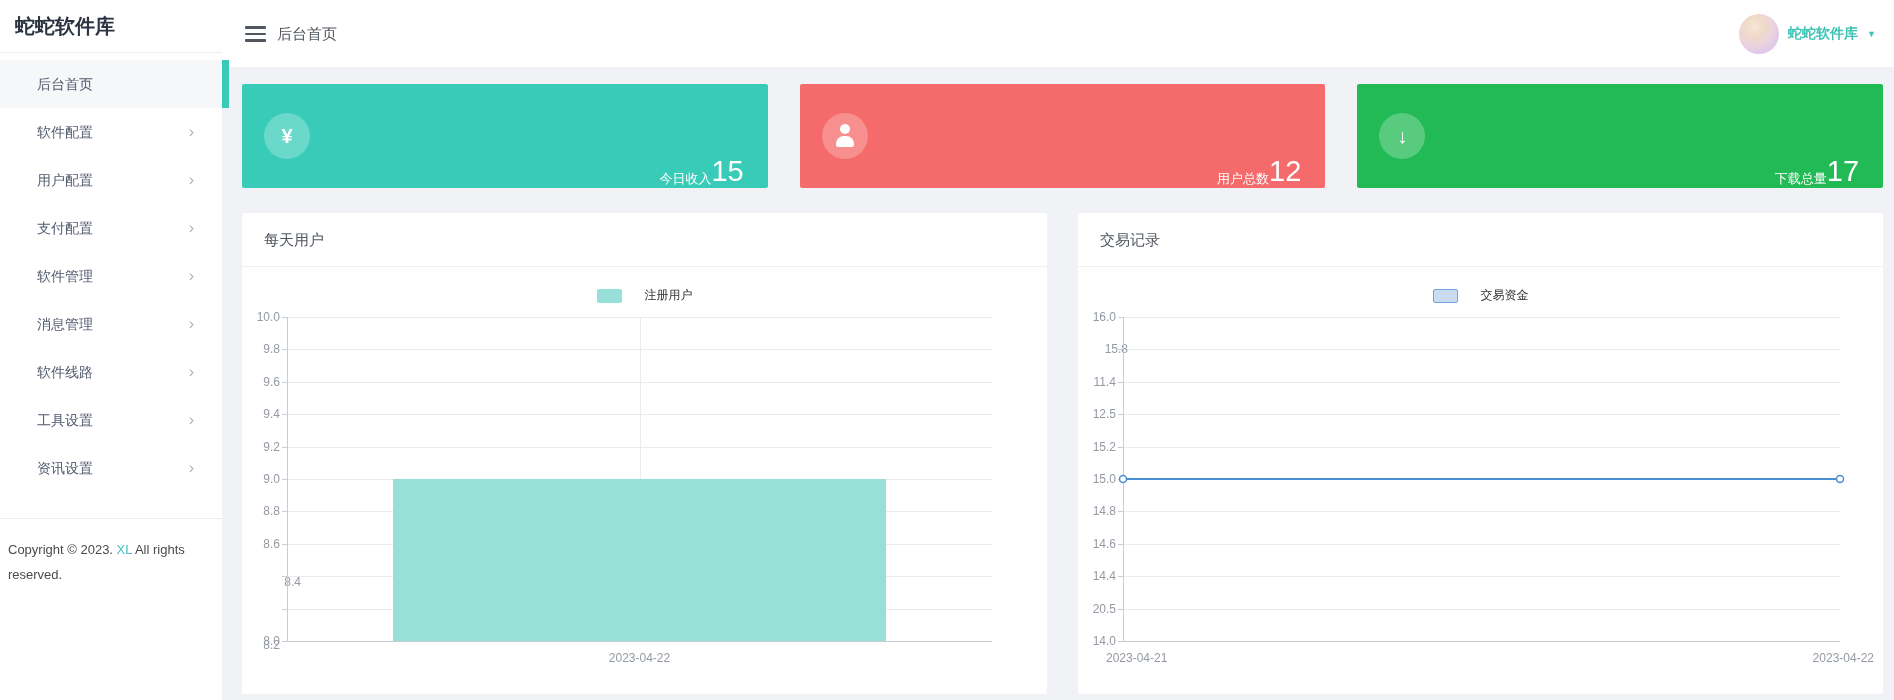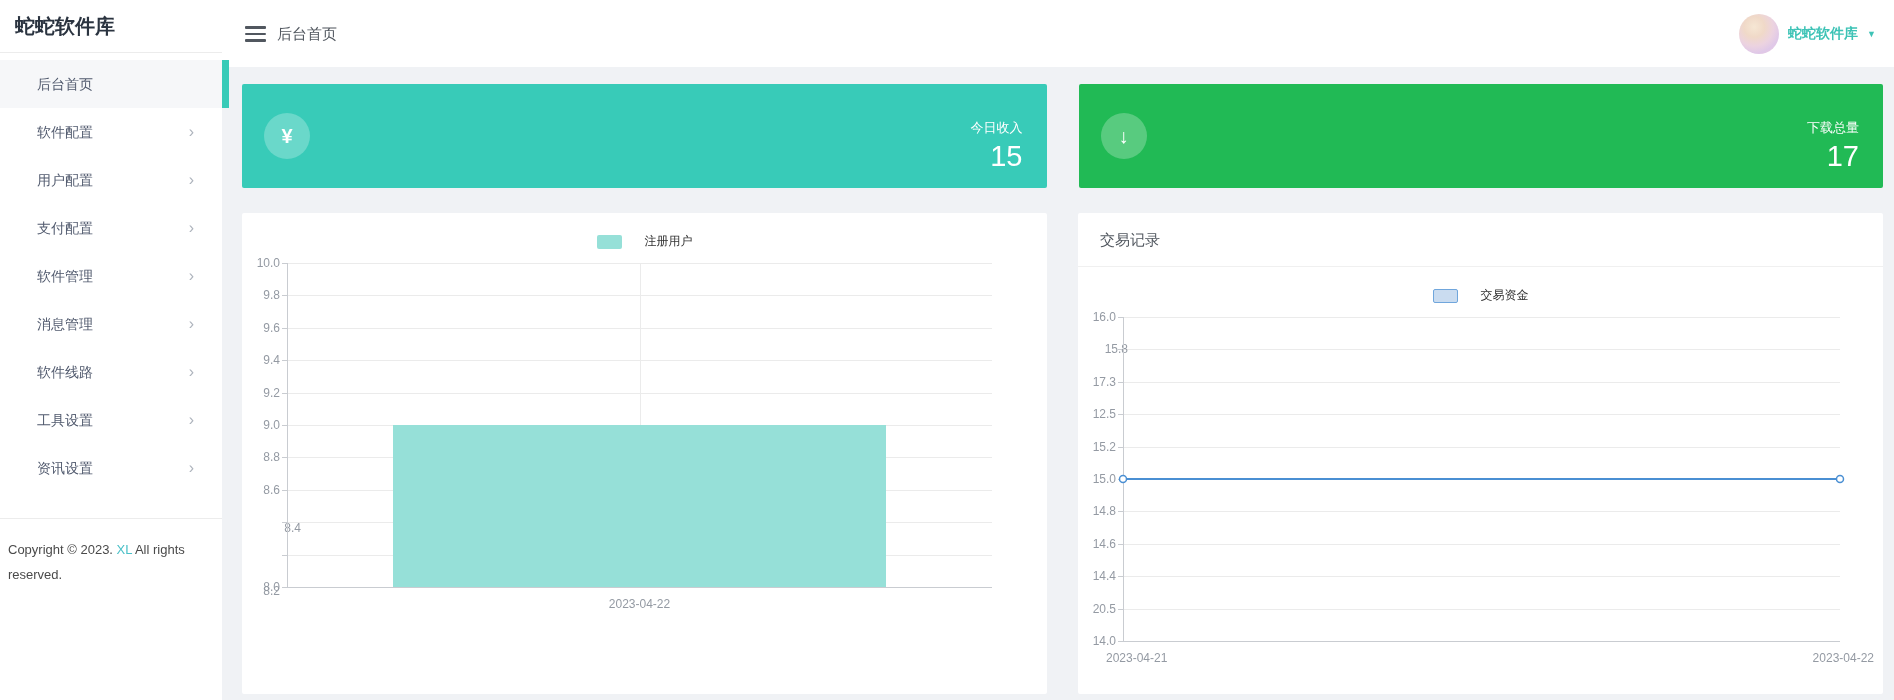--- a/index.html
+++ b/index.html
@@ -43,21 +43,21 @@
   .stat-icon { position:absolute; left:22px; top:29px; width:46px; height:46px;
     border-radius:50%; background:rgba(255,255,255,0.25);
     display:flex; align-items:center; justify-content:center;
     font-size:20px; font-weight:bold; color:#fff; }
   .icon-user { position:relative; width:46px; height:46px; }
   .icon-user::before { content:""; position:absolute; left:18px; top:11px;
     width:10px; height:10px; border-radius:50%; background:#fff; }
   .icon-user::after { content:""; position:absolute; left:14px; top:23px;
     width:18px; height:11px; border-radius:8px 8px 2px 2px; background:#fff; }
   .stat-right { position:absolute; right:24px; top:0; height:104px; display:flex;
-    flex-direction:column; align-items:flex-end; justify-content:center; padding-top:20px; }
+    flex-direction:row; align-items:flex-end; justify-content:center; padding-top:20px; }
   .stat-label { font-size:13px; }
   .stat-value { font-size:29px; margin-top:3px; }
 
   
   .panels { display:flex; gap:31px; margin-top:25px; }
   .panel { flex:1; height:481px; background:#fff; border-radius:2px; }
   .panel-title { height:54px; line-height:54px; padding-left:22px; font-size:15px;
     color:#51575f; border-bottom:1px solid #f0f0f0; }
   .chart-area { position:relative; height:426px; }
   .legend { position:absolute; top:20px; left:0; right:0; display:flex;
@@ -140,31 +140,41 @@
 <main class="content">
 
   <section class="cards">
     <div class="stat-card" style="background: rgb(56, 203, 184);">
       <div class="stat-icon">¥</div>
       <div class="stat-right">
         <div class="stat-label">今日收入</div>
         <div class="stat-value">15</div>
       </div>
     </div>
+    <div class="stat-card" style="background: rgb(245, 106, 106);">
+      <div class="stat-icon">
+          <span class="icon-user"></span>
+        </div>
+      <div class="stat-right">
+        <div class="stat-label">用户总数</div>
+        <div class="stat-value">12</div>
+      </div>
+    </div>
     <div class="stat-card" style="background: rgb(33, 186, 85);">
       <div class="stat-icon">↓</div>
       <div class="stat-right">
         <div class="stat-label">下载总量</div>
         <div class="stat-value">17</div>
       </div>
     </div>
   </section>
 
   <section class="panels">
     <div class="panel">
+      <div class="panel-title">每天用户</div>
       <div class="chart-area">
         <div class="legend">
           <span class="swatch" style="background: rgb(150, 224, 216);"></span>
           <span class="legend-text">注册用户</span>
         </div>
       <div class="gridline" style="left: 45px; width: 705px; top: 50px;"></div>
           <div class="ytick" style="left: 40px; top: 50px;"></div>
           <div class="ylabel" style="left: 0px; top: 44px;">10.0</div>
           <div class="gridline" style="left: 45px; width: 705px; top: 82.4px;"></div>
           <div class="ytick" style="left: 40px; top: 82.4px;"></div>
@@ -210,21 +220,21 @@
           <span class="legend-text">交易资金</span>
         </div>
       <div class="gridline" style="left: 45px; width: 717px; top: 50px;"></div>
           <div class="ytick" style="left: 40px; top: 50px;"></div>
           <div class="ylabel" style="left: 0px; top: 44px;">16.0</div>
           <div class="gridline" style="left: 45px; width: 717px; top: 82.4px;"></div>
           <div class="ytick" style="left: 40px; top: 82.4px;"></div>
           <div class="ylabel" style="left: 12px; top: 76.4px;">15.8</div>
           <div class="gridline" style="left: 45px; width: 717px; top: 114.8px;"></div>
           <div class="ytick" style="left: 40px; top: 114.8px;"></div>
-          <div class="ylabel" style="left: 0px; top: 108.8px;">17.3</div>
+          <div class="ylabel" style="left: 0px; top: 108.8px;">11.4</div>
           <div class="gridline" style="left: 45px; width: 717px; top: 147.2px;"></div>
           <div class="ytick" style="left: 40px; top: 147.2px;"></div>
           <div class="ylabel" style="left: 0px; top: 141.2px;">12.5</div>
           <div class="gridline" style="left: 45px; width: 717px; top: 179.6px;"></div>
           <div class="ytick" style="left: 40px; top: 179.6px;"></div>
           <div class="ylabel" style="left: 0px; top: 173.6px;">15.2</div>
           <div class="gridline" style="left: 45px; width: 717px; top: 212px;"></div>
           <div class="ytick" style="left: 40px; top: 212px;"></div>
           <div class="ylabel" style="left: 0px; top: 206px;">15.0</div>
           <div class="gridline" style="left: 45px; width: 717px; top: 244.4px;"></div>

